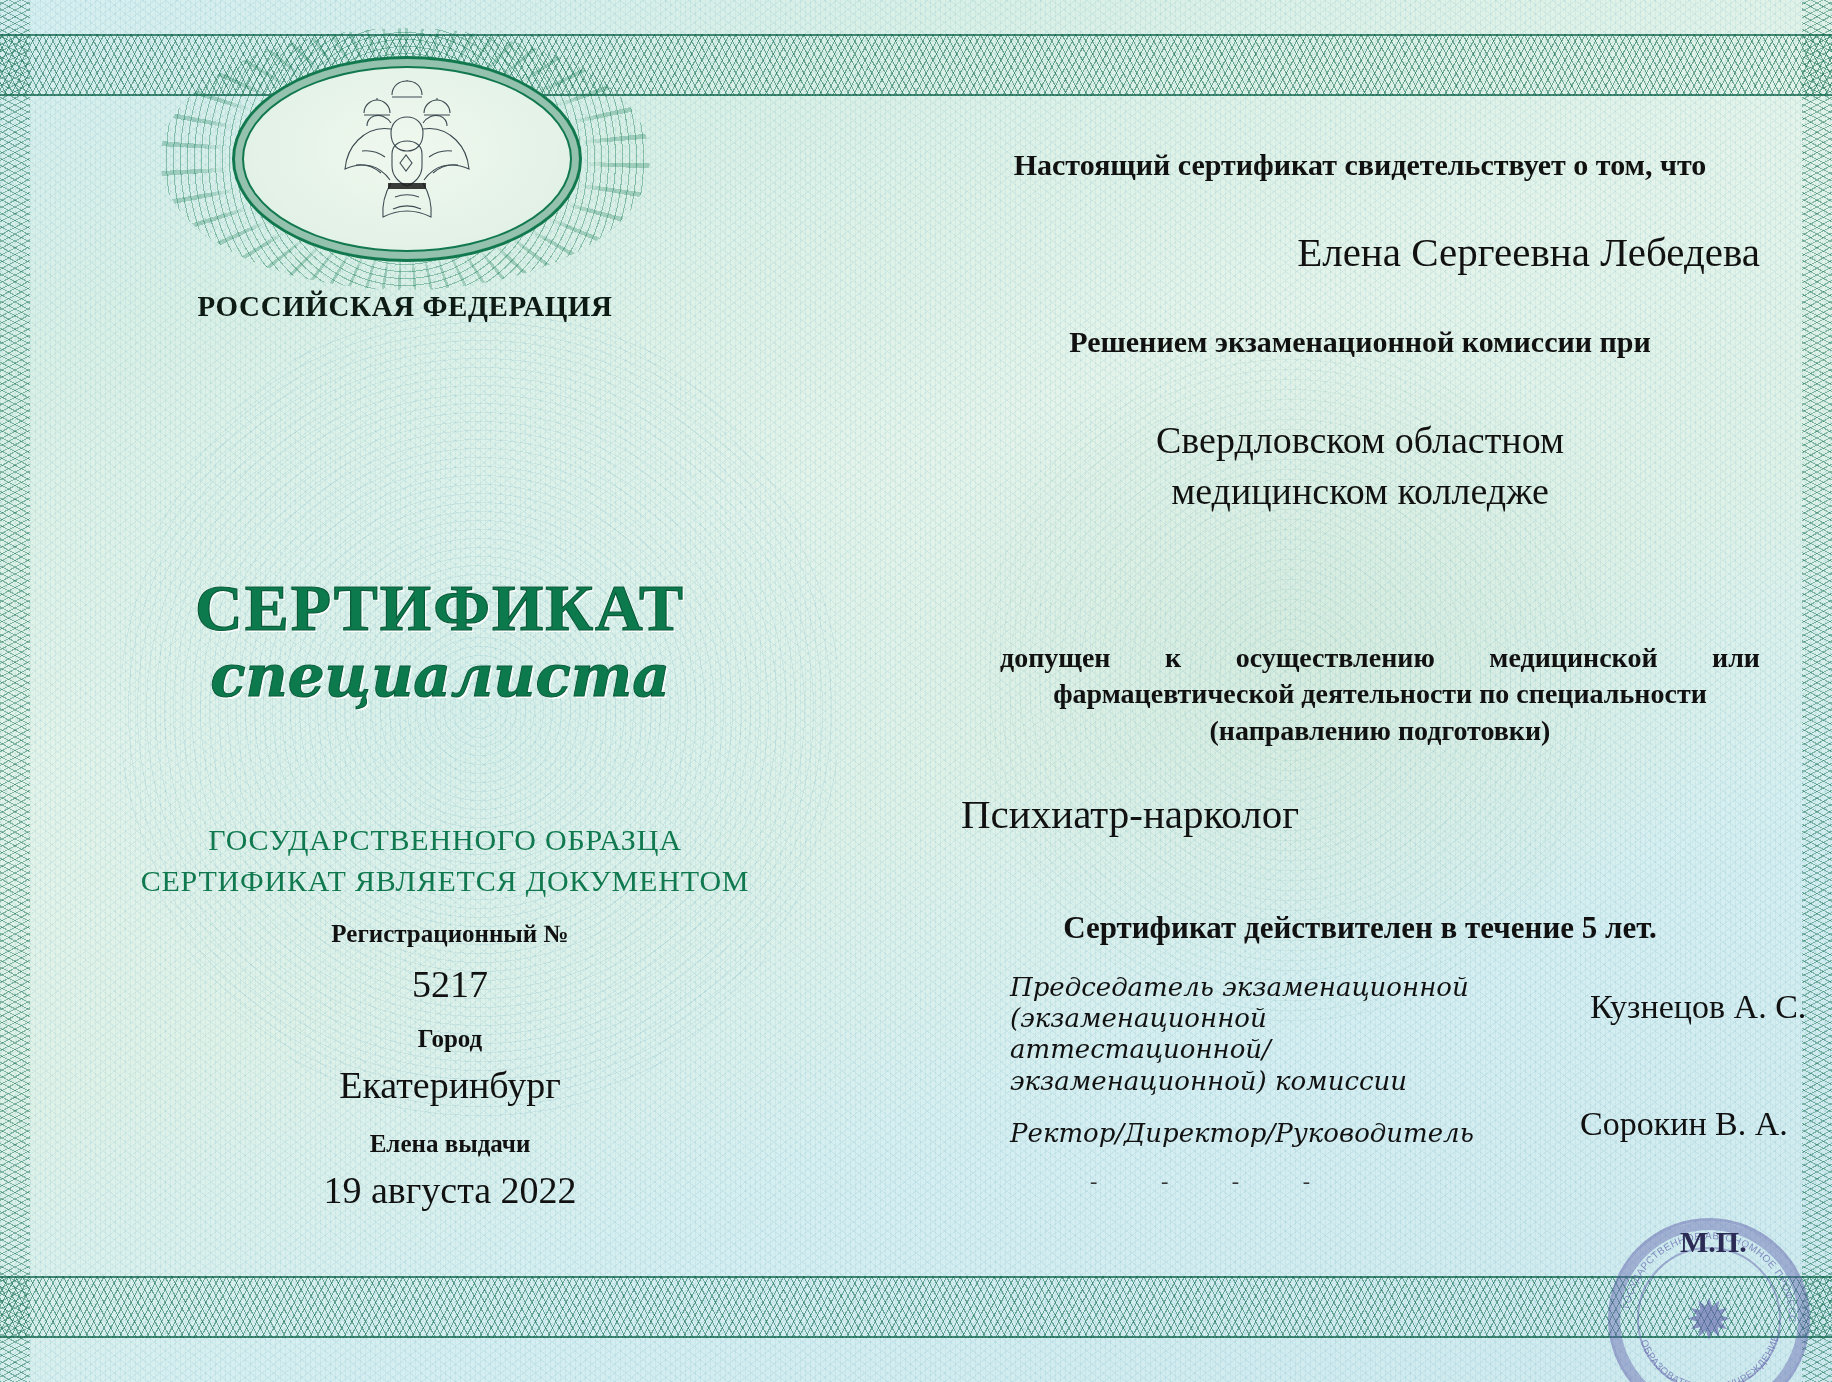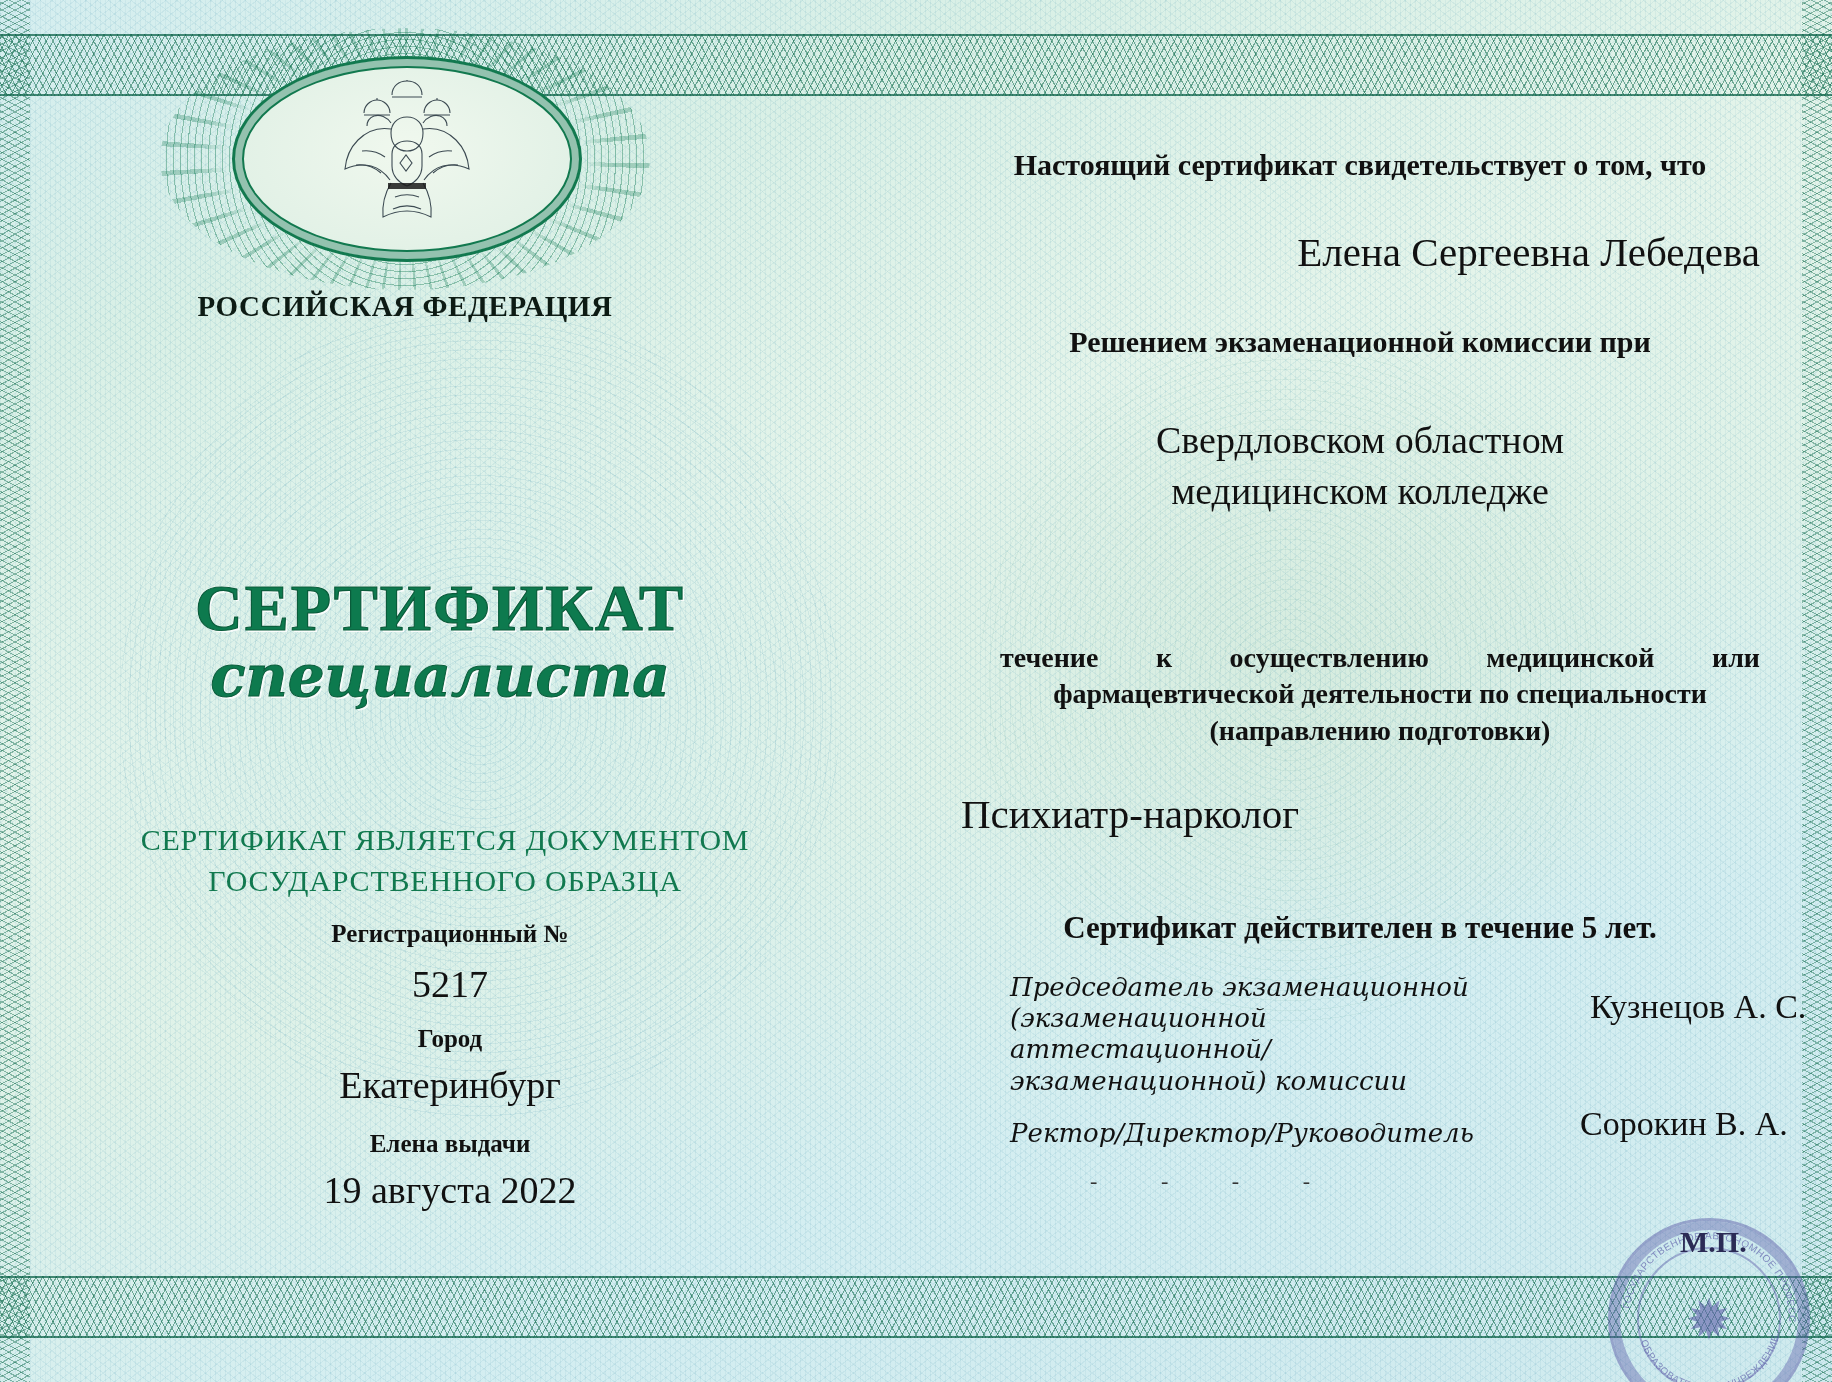--- a/index.html
+++ b/index.html
@@ -394,22 +394,22 @@
   </div>
 
   <div class="txt rf-title center">РОССИЙСКАЯ ФЕДЕРАЦИЯ</div>
 
   <div class="txt big-title">
     <div class="l1">СЕРТИФИКАТ</div>
     <div class="l2">специалиста</div>
   </div>
 
   <div class="txt gos-line">
+    <div>ГОСУДАРСТВЕННОГО  ОБРАЗЦА</div>
     <div>СЕРТИФИКАТ ЯВЛЯЕТСЯ ДОКУМЕНТОМ</div>
-    <div>ГОСУДАРСТВЕННОГО  ОБРАЗЦА</div>
   </div>
 
   <div class="txt reg-label center lbl">Регистрационный №</div>
   <div class="txt reg-value center val">5217</div>
 
   <div class="txt city-label center lbl">Город</div>
   <div class="txt city-value center val">Екатеринбург</div>
 
   <div class="txt date-label center lbl">Елена выдачи</div>
   <div class="txt date-value center val">19 августа 2022</div>
@@ -417,21 +417,21 @@
   <div class="txt r-head">Настоящий сертификат свидетельствует о том, что</div>
   <div class="txt r-name">Елена Сергеевна Лебедева</div>
   <div class="txt r-decision">Решением экзаменационной комиссии при</div>
 
   <div class="txt r-org">
     <div>Свердловском областном</div>
     <div>медицинском колледже</div>
   </div>
 
   <div class="txt r-allow">
-    <div class="just">течение к осуществлению медицинской или</div>
+    <div class="just">допущен к осуществлению медицинской или</div>
     <div>фармацевтической деятельности по специальности</div>
     <div>(направлению подготовки)</div>
   </div>
 
   <div class="txt r-spec">Психиатр-нарколог</div>
   <div class="txt r-valid">Сертификат действителен в течение 5 лет.</div>
 
   <div class="sig-row sig1-role sig-role">
     <div>Председатель экзаменационной</div>
     <div>(экзаменационной  аттестационной/</div>

